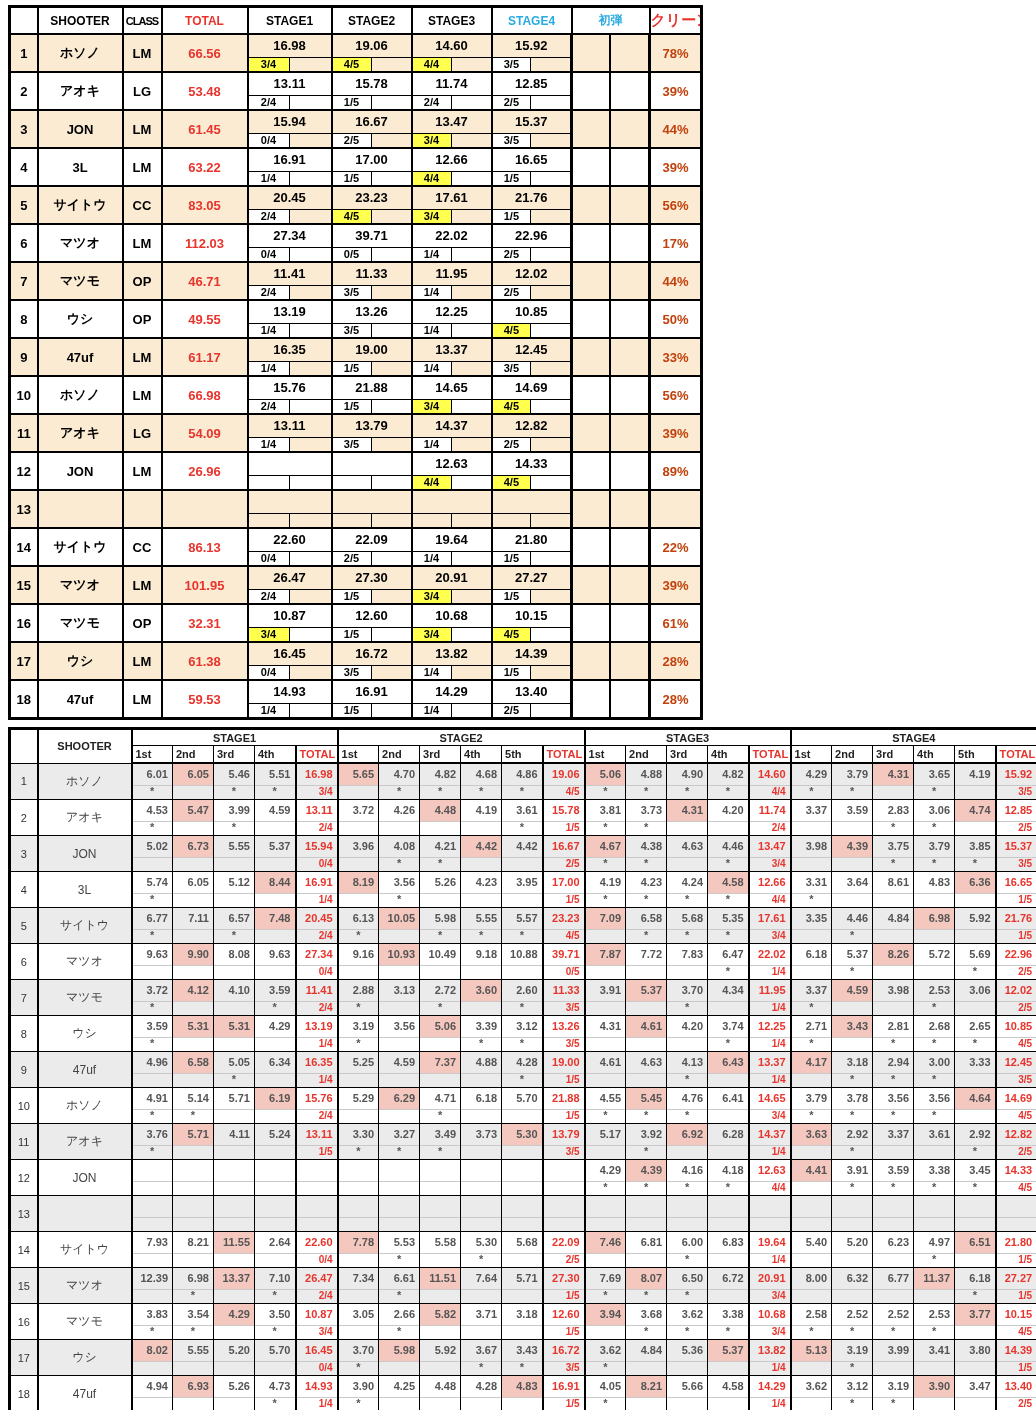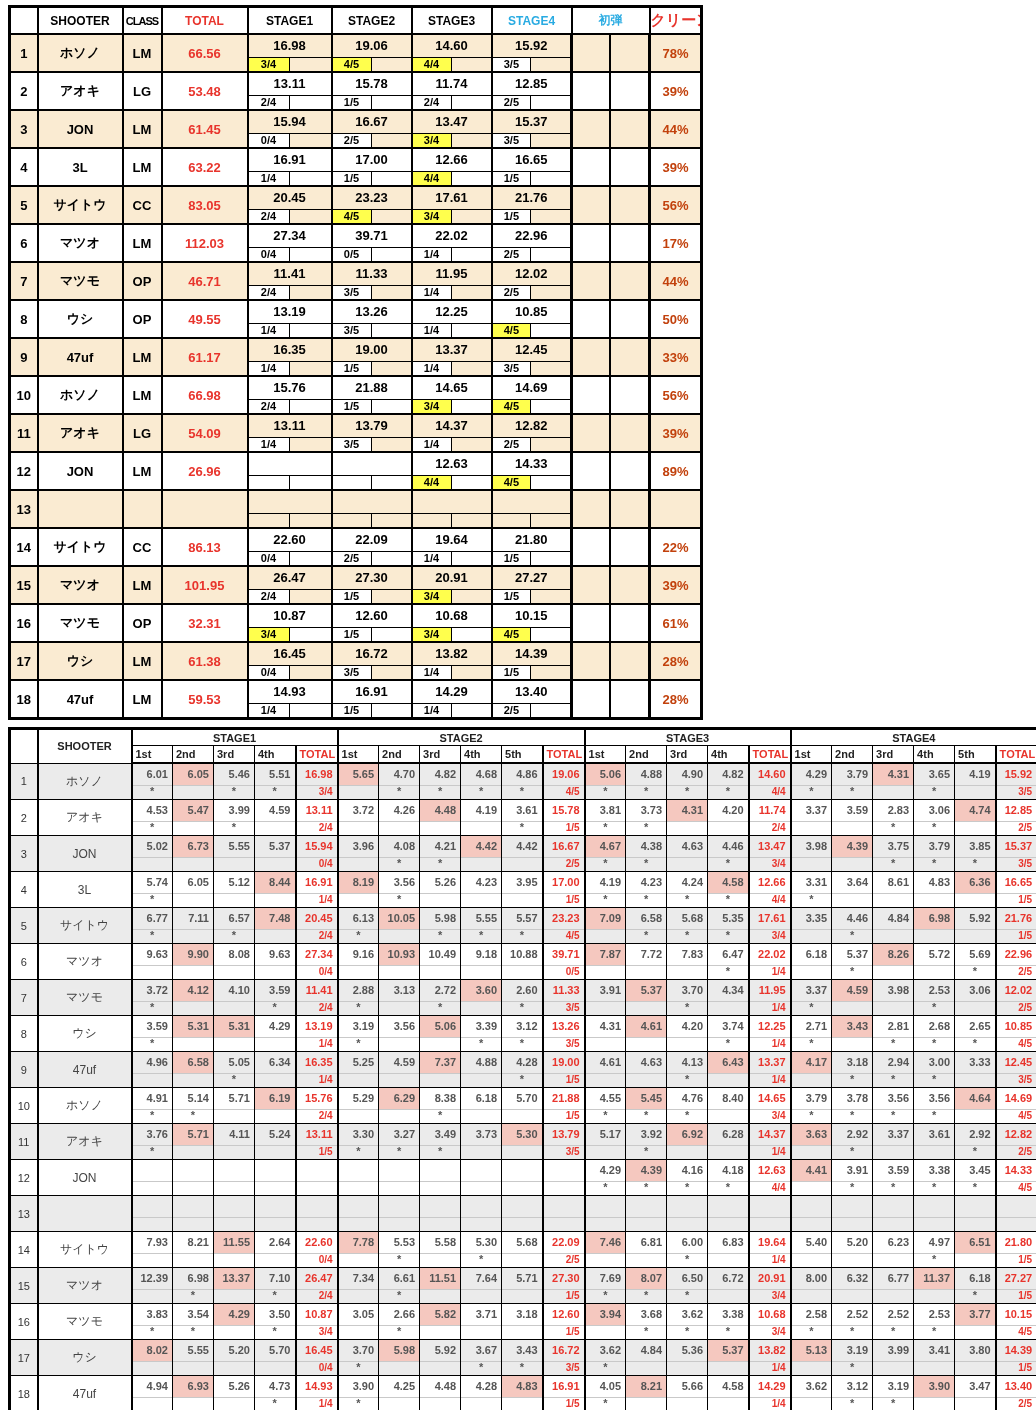--- a/index.html
+++ b/index.html
@@ -1744,21 +1744,21 @@
           </td>
           <td class="gs">
             <div class="bv">5.29</div>
             <div class="bs"></div>
           </td>
           <td>
             <div class="bv pink">6.29</div>
             <div class="bs"></div>
           </td>
           <td>
-            <div class="bv">8.38</div>
+            <div class="bv">4.71</div>
             <div class="bs">*</div>
           </td>
           <td>
             <div class="bv">6.18</div>
             <div class="bs"></div>
           </td>
           <td>
             <div class="bv">5.70</div>
             <div class="bs"></div>
           </td>
@@ -1772,21 +1772,21 @@
           </td>
           <td>
             <div class="bv pink">5.45</div>
             <div class="bs">*</div>
           </td>
           <td>
             <div class="bv">4.76</div>
             <div class="bs">*</div>
           </td>
           <td>
-            <div class="bv">8.40</div>
+            <div class="bv">6.41</div>
             <div class="bs"></div>
           </td>
           <td class="tot">
             <div class="bv">14.65</div>
             <div class="bs">3/4</div>
           </td>
           <td class="gs">
             <div class="bv">3.79</div>
             <div class="bs">*</div>
           </td>

